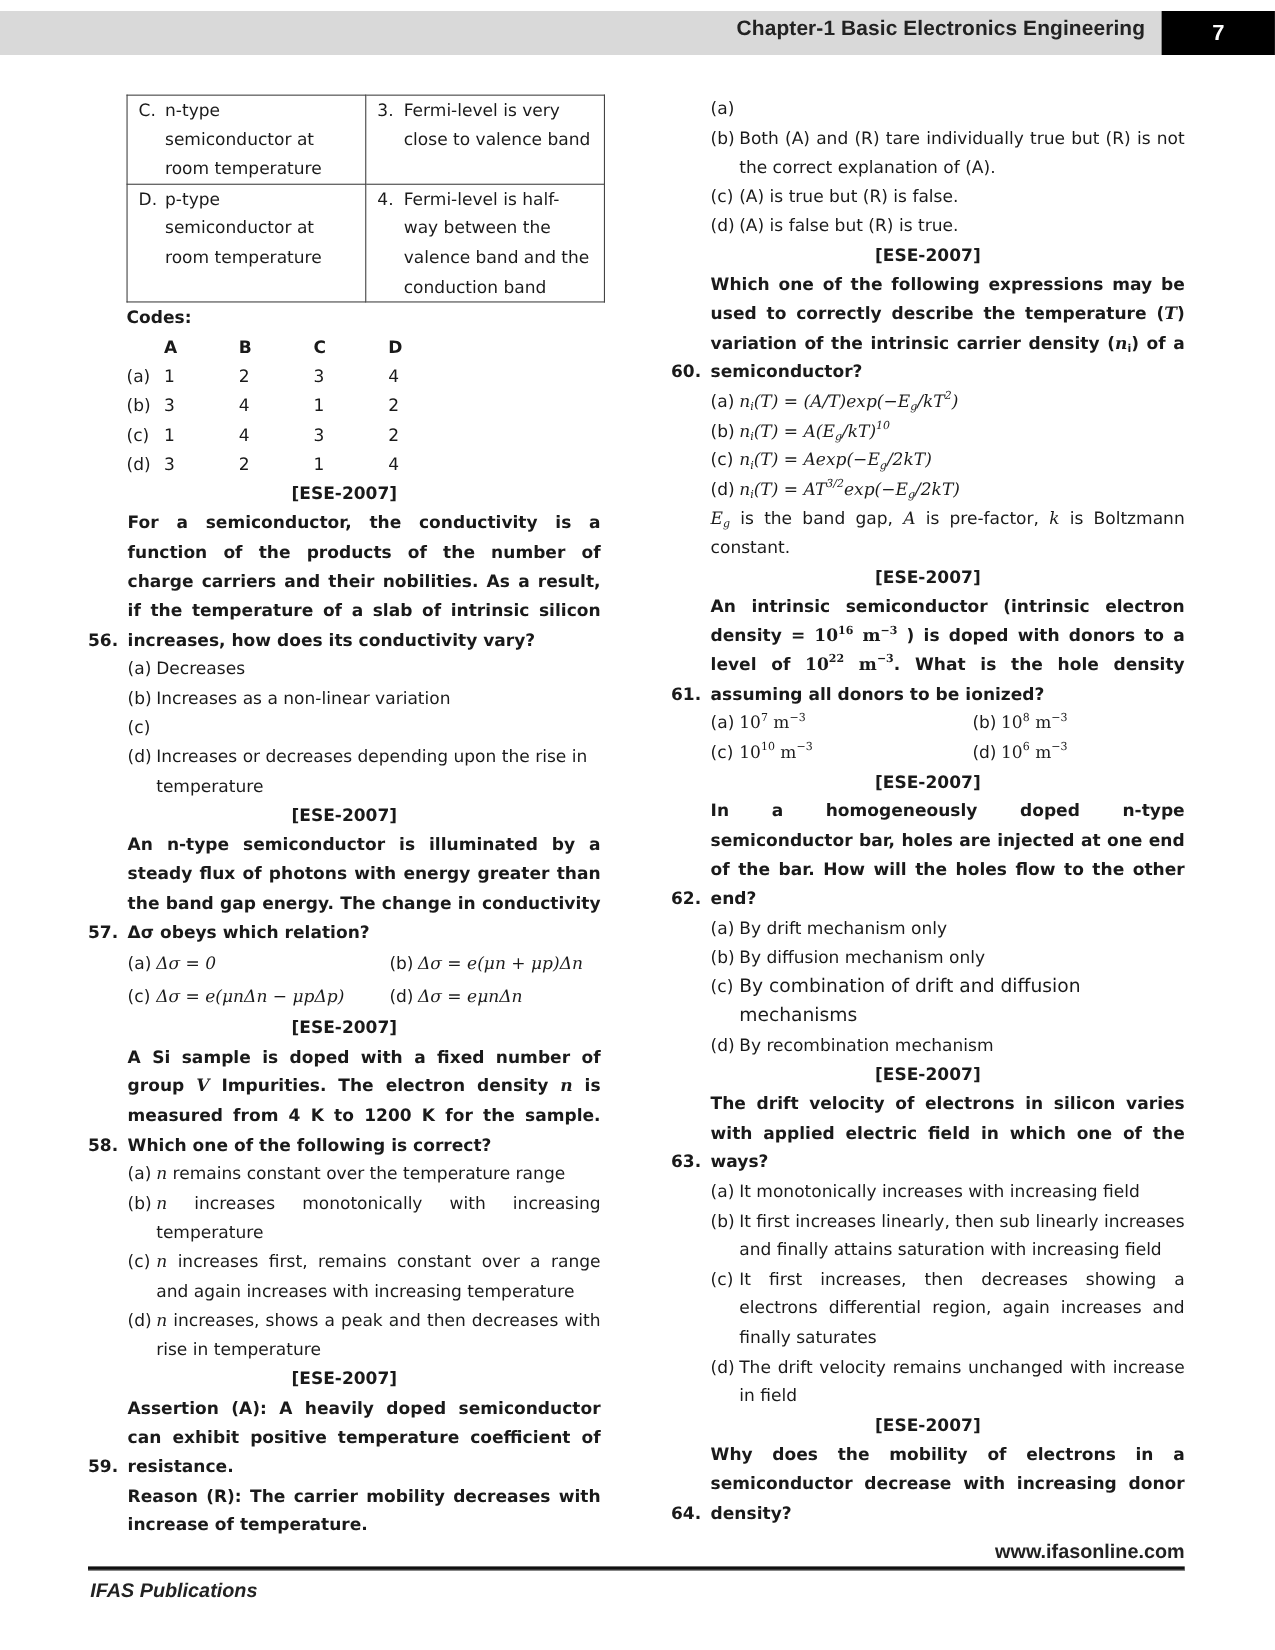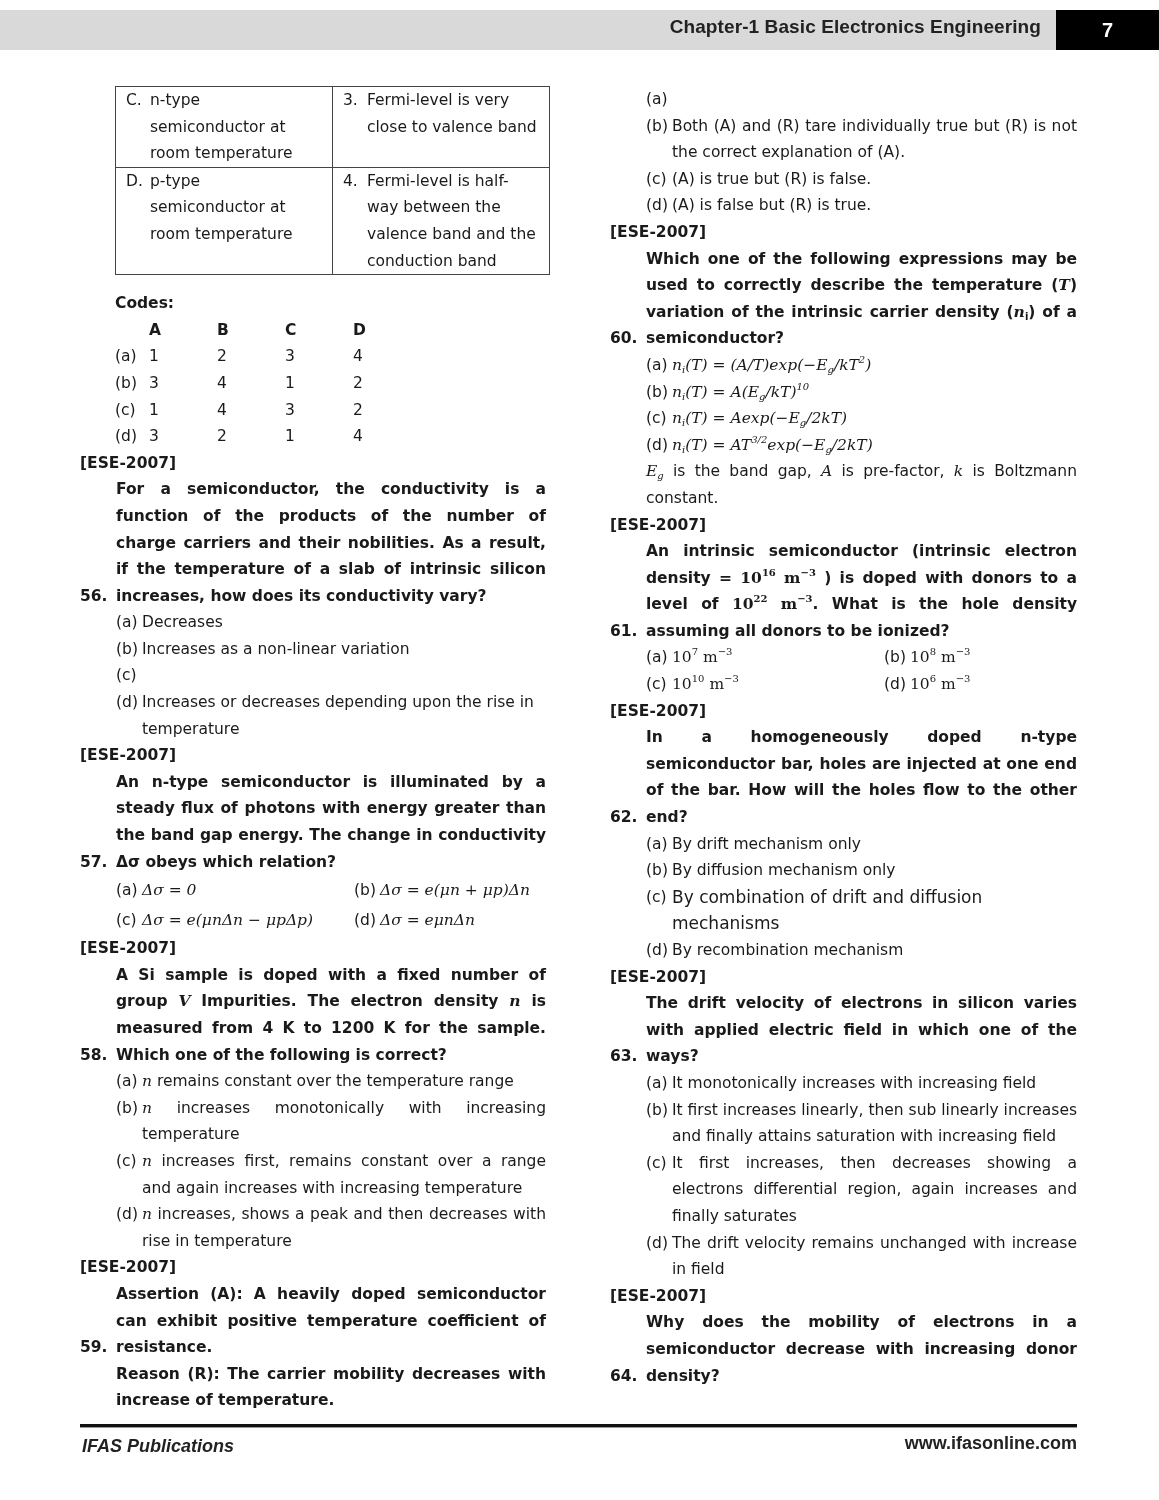--- a/index.html
+++ b/index.html
@@ -12,44 +12,44 @@
   .col-left { left: 80px; width: 466px; }
   .col-right { left: 610px; width: 467px; }
   .line { line-height: 26.6px; }
   .q { font-weight: bold; display: flex; text-align: justify; align-items: flex-end; }
   .q .qn { width: 36px; flex: none; }
   .q .qt { flex: 1; text-align: justify; }
   .opt { padding-left: 36px; display: flex; }
   .opt .ol { flex: none; width: 26px; }
   .opt .ot { flex: 1; }
   .opt.hang .ot { text-align: justify; }
-  .tag { text-align: left; font-weight: bold; line-height: 26.6px; }
+  .tag { text-align: center; font-weight: bold; line-height: 26.6px; }
   .math { font-family: "DejaVu Serif", serif; font-style: italic; }
   .mathb { font-family: "DejaVu Serif", serif; font-weight: bold; }
   sup { font-size: 10px; vertical-align: 7px; line-height: 0; }
   sub { font-size: 10px; vertical-align: -3px; line-height: 0; }
   table.match { border-collapse: collapse; margin-left: 35px; width: 435px; }
   table.match td { border: 1px solid #444; vertical-align: top; padding: 0 10px; line-height: 26.6px; width: 50%; }
   .cell { display: flex; }
   .cell .cl { width: 24px; flex: none; }
-  .codes-title { padding-left: 35px; font-weight: bold; line-height: 26.6px; margin-top: 15px; }
+  .codes-title { padding-left: 35px; font-weight: bold; line-height: 26.6px; margin-top: 1px; }
   .codes-row { display: flex; padding-left: 35px; line-height: 26.6px; }
   .codes-row span { display: inline-block; }
   .codes-row .c0 { width: 34px; }
   .codes-row .c1 { width: 68px; }
   .codes-row .c2 { width: 68px; }
   .codes-row .c3 { width: 68px; }
   .codes-head { font-weight: bold; }
   .two-opts { display: flex; padding-left: 36px; line-height: 30px; }
   .two-opts > div { display: flex; }
   .two-opts .a { width: 238px; }
   .two-opts .ol { width: 26px; flex: none; }
   .footer-rule { position: absolute; left: 80px; top: 1424px; width: 997px; height: 4px; background: #111; border-bottom: 1px solid #999; }
   .footer-left { position: absolute; left: 82px; top: 1436px; font-family: "Liberation Sans", sans-serif; font-style: italic; font-weight: bold; font-size: 18px; color: #222; }
-  .footer-right { position: absolute; right: 82px; top: 1433px; font-family: "Liberation Sans", sans-serif; font-weight: bold; font-size: 18px; color: #222; }
+  .footer-right { position: absolute; right: 82px; top: 1400px; font-family: "Liberation Sans", sans-serif; font-weight: bold; font-size: 18px; color: #222; }
   .indent-line { padding-left: 36px; }
 </style>
 </head>
 <body>
 
 <div class="header-bar"></div>
 <div class="header-title">Chapter-1 Basic Electronics Engineering</div>
 <div class="page-num">7</div>
 
 <div class="col col-left">

